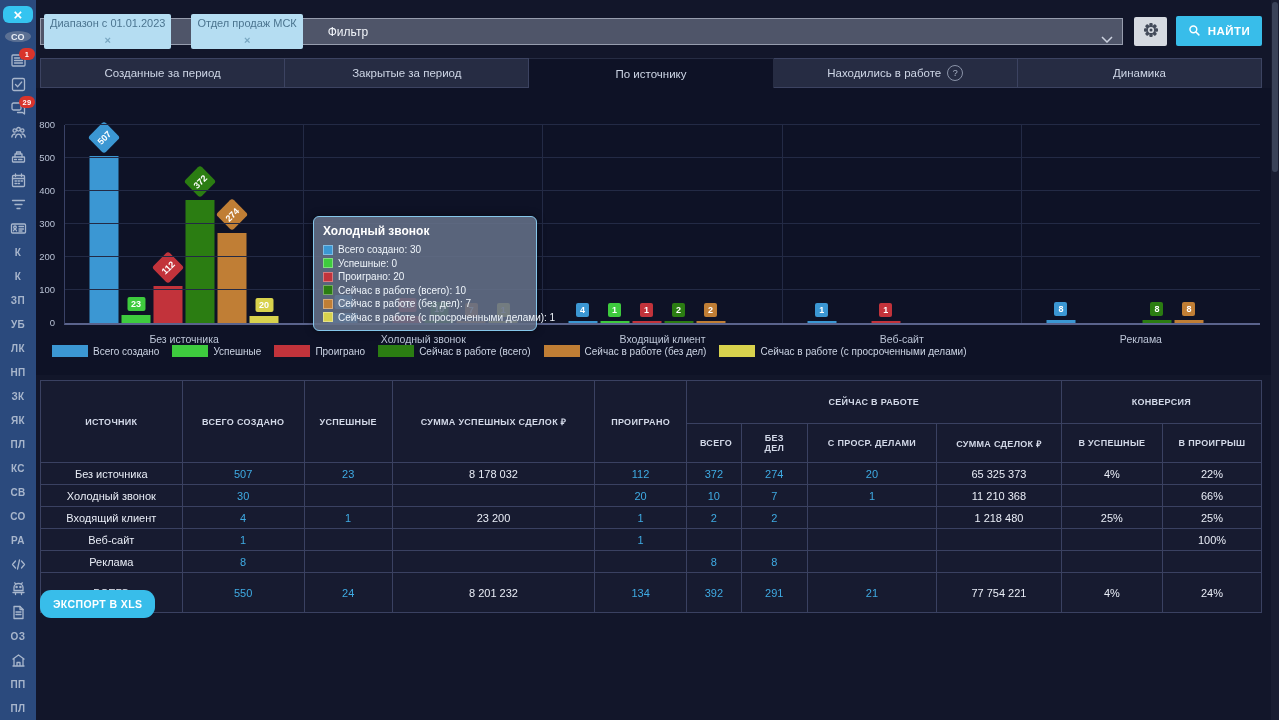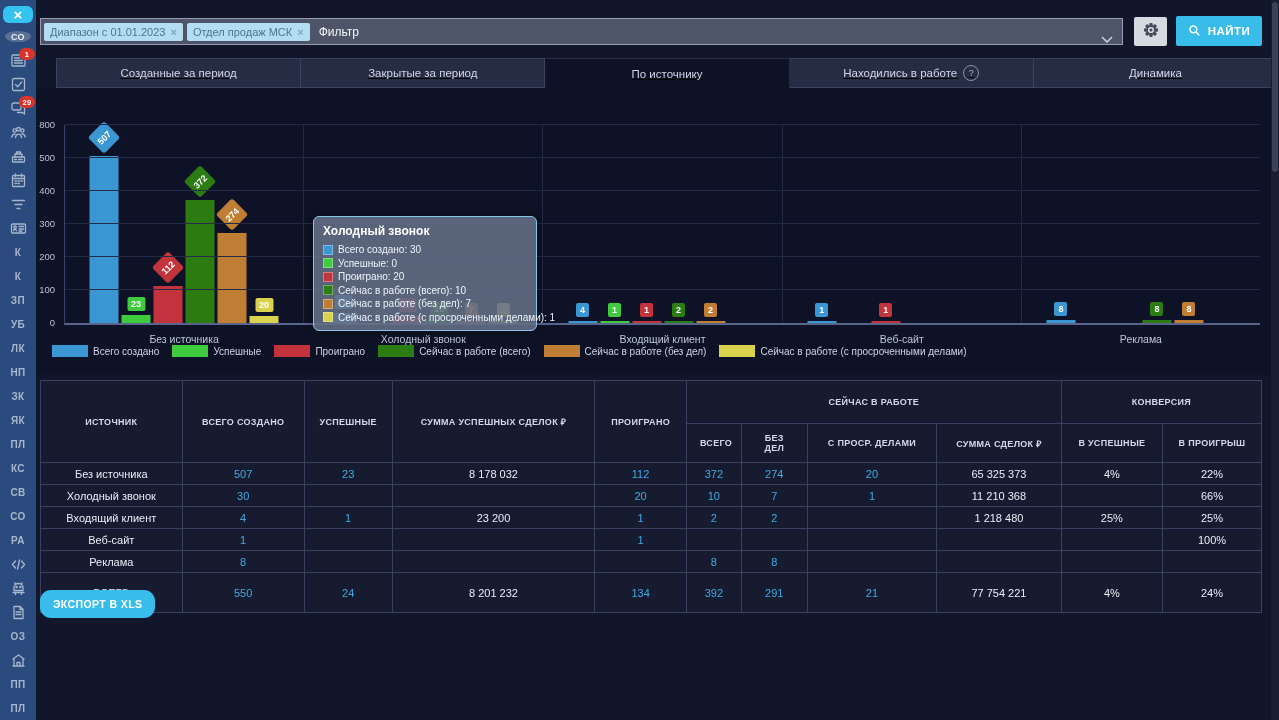--- a/index.html
+++ b/index.html
@@ -13,31 +13,31 @@
   .close-btn{width:30px;height:28px;margin-top:6px;background:#35c4f0;border-radius:6px;display:flex;align-items:center;justify-content:center;color:#fff;font-size:15px;font-weight:bold;cursor:pointer;}
   .avatar{width:26px;height:26px;margin-top:8px;border-radius:50%;background:rgba(150,160,175,.45);color:#e8edf4;font-size:9px;font-weight:bold;display:flex;align-items:center;justify-content:center;letter-spacing:.3px;}
   .sb-items{display:flex;flex-direction:column;align-items:center;margin-top:6px;}
   .sb-item{position:relative;height:24px;width:36px;display:flex;align-items:center;justify-content:center;color:#a8b6cc;font-size:10px;font-weight:bold;letter-spacing:.4px;cursor:pointer;}
   .sb-item svg{width:17px;height:17px;stroke:#a8b6cc;fill:none;stroke-width:1.3;stroke-linecap:round;stroke-linejoin:round;}
   .badge{position:absolute;top:0px;right:1px;min-width:12px;height:12px;padding:0 2px;background:#d9342b;border-radius:7px;color:#fff;font-size:7.5px;font-weight:bold;display:flex;align-items:center;justify-content:center;}
   
   .main{position:absolute;left:36px;top:0;width:1235px;height:720px;background:#12162a;}
   
   .filter-box{position:absolute;left:4px;top:18px;width:1083px;height:27px;background:#4f5569;border:1px solid #979dae;box-sizing:border-box;display:flex;align-items:center;padding:0 26px 0 3px;cursor:text;}
-  .chip{background:#b5ddf2;color:#4c7590;font-size:11px;border-radius:2px;padding:3px 6px;margin-right:4px;display:flex;align-items:center;gap:5px;white-space:nowrap;cursor:pointer;}
+  .chip{background:#b5ddf2;color:#4c7590;font-size:11px;border-radius:2px;padding:3px 6px;margin-right:20px;display:flex;align-items:center;gap:5px;white-space:nowrap;cursor:pointer;flex-direction:column;}
   .chip .x{color:#78a6c0;font-size:11px;font-weight:bold;cursor:pointer;}
   .filter-ph{color:#f2f5fa;font-size:12px;margin-left:5px;}
   .chev{position:absolute;right:9px;top:10px;}
   .chev svg{width:12px;height:7px;stroke:#cdd3e0;fill:none;stroke-width:1.5;}
   .gear-btn{position:absolute;left:1098px;top:17px;width:33px;height:29px;background:#d6dae1;border-radius:2px;display:flex;align-items:center;justify-content:center;cursor:pointer;}
   .gear-btn svg{width:16px;height:16px;}
   .find-btn{position:absolute;left:1140px;top:16px;width:86px;height:30px;background:#38bdea;border-radius:2px;display:flex;align-items:center;justify-content:center;gap:7px;color:#fff;font-size:11.5px;font-weight:bold;letter-spacing:.5px;cursor:pointer;}
   .find-btn svg{width:13px;height:13px;stroke:#fff;fill:none;stroke-width:1.8;stroke-linecap:round;}
   
-  .tabs{position:absolute;left:20px;top:58px;width:1222px;height:30px;display:flex;text-decoration:underline;}
+  .tabs{position:absolute;left:4px;top:58px;width:1222px;height:30px;display:flex;}
   .tab{flex:1;background:#262c43;border:1px solid #3c4361;border-left:none;box-sizing:border-box;display:flex;align-items:center;justify-content:center;gap:6px;color:#ced6e6;font-size:11.5px;cursor:pointer;}
   .tab:first-child{border-left:1px solid #3c4361;}
   .tab.active{background:#0e1226;border-color:#262c43;border-bottom:none;}
   .tab .help{width:14px;height:14px;border:1px solid #8a93a8;border-radius:50%;font-size:9px;color:#aab3c6;display:flex;align-items:center;justify-content:center;}
   
   .chart-panel{position:absolute;left:0;top:88px;width:1235px;height:287px;background:#0e1226;}
   .plot{position:absolute;left:28px;top:37px;width:1195px;height:198px;border-left:1px solid #3a4266;border-bottom:2px solid #5a638c;box-sizing:content-box;}
   .gridline{position:absolute;left:0;right:0;height:1px;background:#232a45;}
   .groups{display:flex;height:100%;}
   .group{flex:1;position:relative;border-right:1px solid #232a45;}

